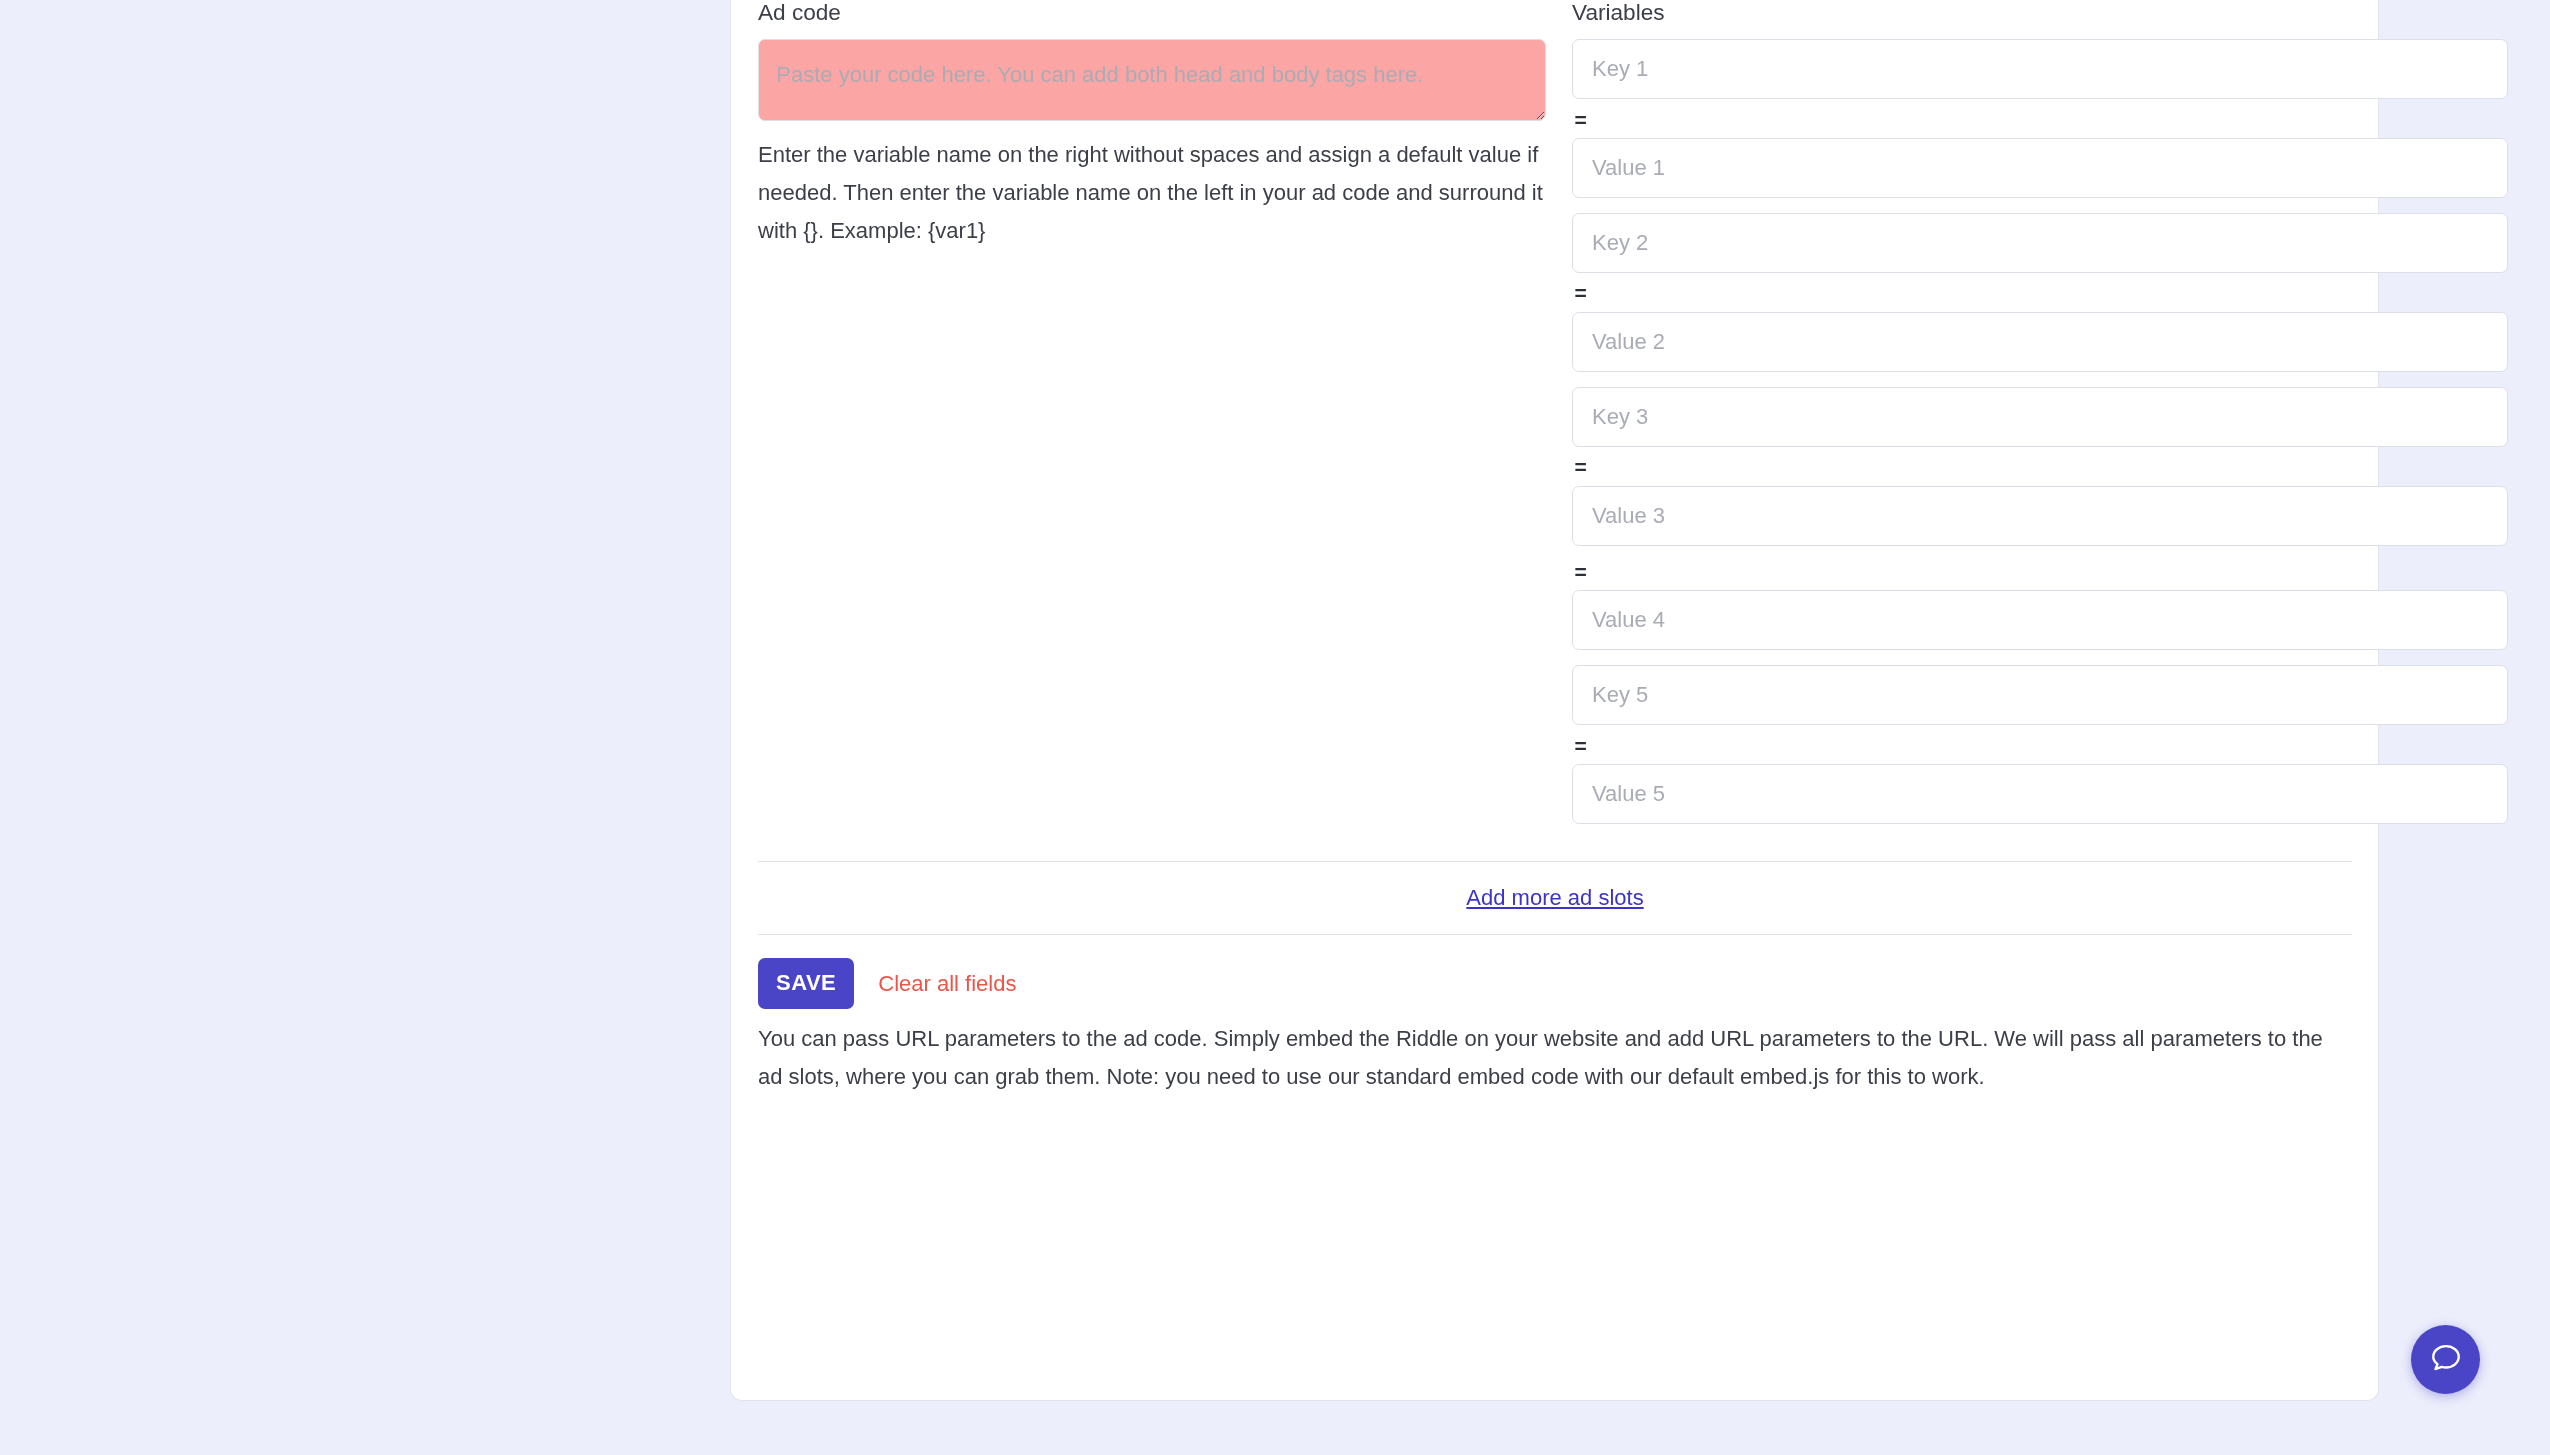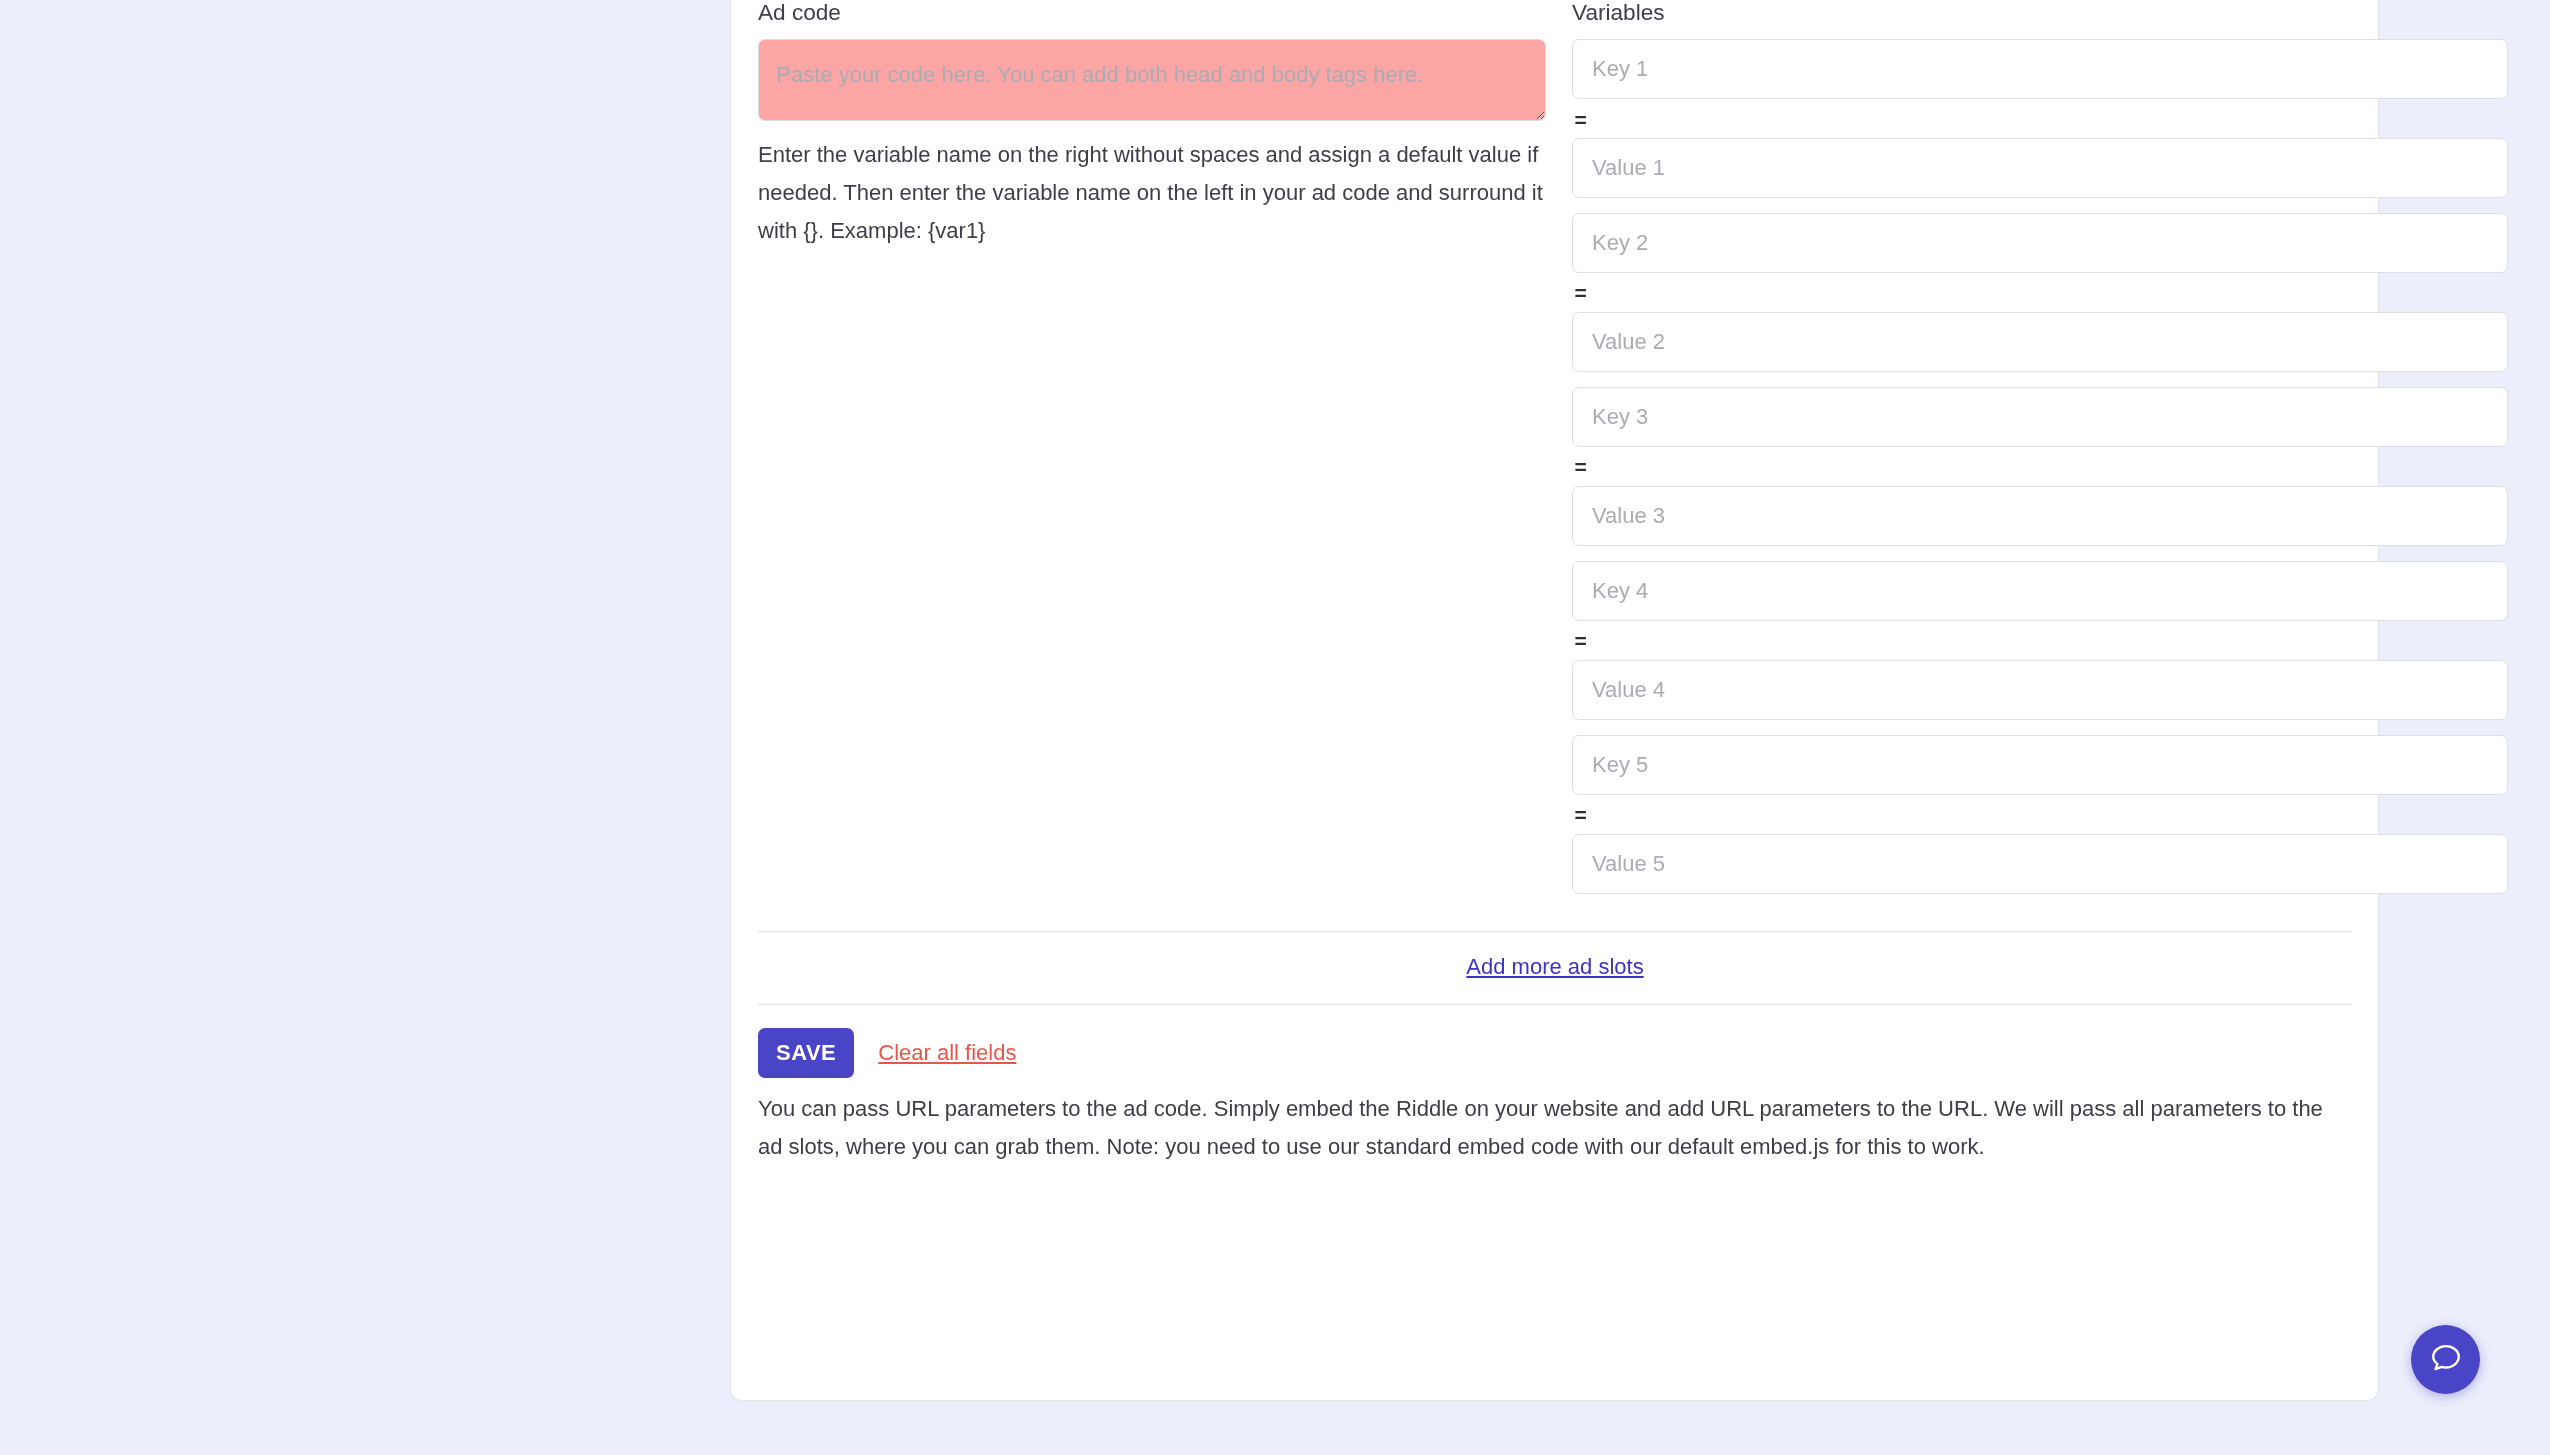--- a/index.html
+++ b/index.html
@@ -153,21 +153,20 @@
     font-weight: 700;
     letter-spacing: 0.5px;
     padding: 14px 18px;
     cursor: pointer;
     line-height: 22.6px;
   }
 
   .link-clear {
     font-size: 22px;
     color: #e8564a;
-    text-decoration: underline;
     cursor: pointer;
   }
 
   .footer-note {
     margin: 11.3px 0 0 0;
     font-size: 22px;
     line-height: 38px;
     color: #3c3f47;
     width: 1594px;
   }
@@ -219,21 +218,20 @@
             <input class="kv-input" type="text" placeholder="Value 2" style="">
           </div>
 
           <div class="kv-pair">
             <input class="kv-input" type="text" placeholder="Key 3" style="">
             <div class="eq-sign">=</div>
             <input class="kv-input" type="text" placeholder="Value 3" style="">
           </div>
 
           <div class="kv-pair">
-            <input class="kv-input" type="text" placeholder="Key 4" style="">
             <div class="eq-sign">=</div>
             <input class="kv-input" type="text" placeholder="Value 4" style="">
           </div>
 
           <div class="kv-pair">
             <input class="kv-input" type="text" placeholder="Key 5" style="">
             <div class="eq-sign">=</div>
             <input class="kv-input" type="text" placeholder="Value 5" style="">
           </div>
 

